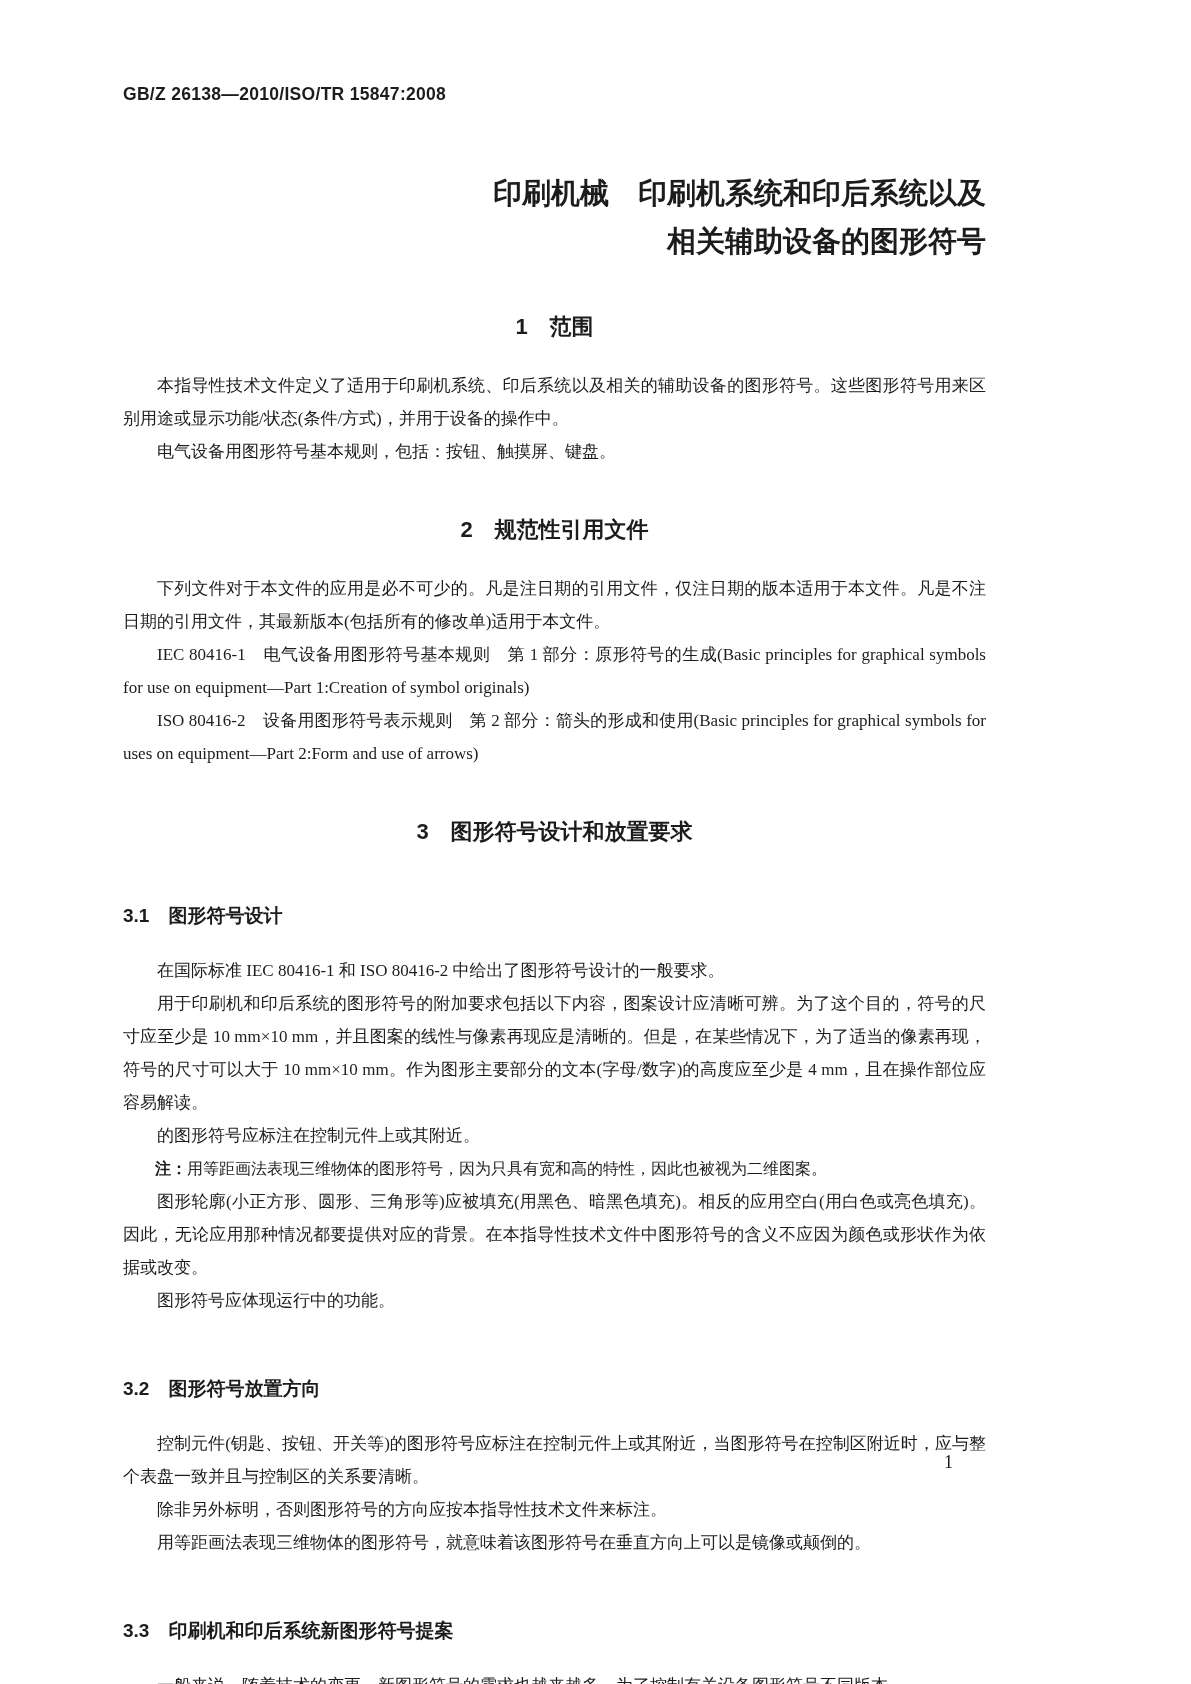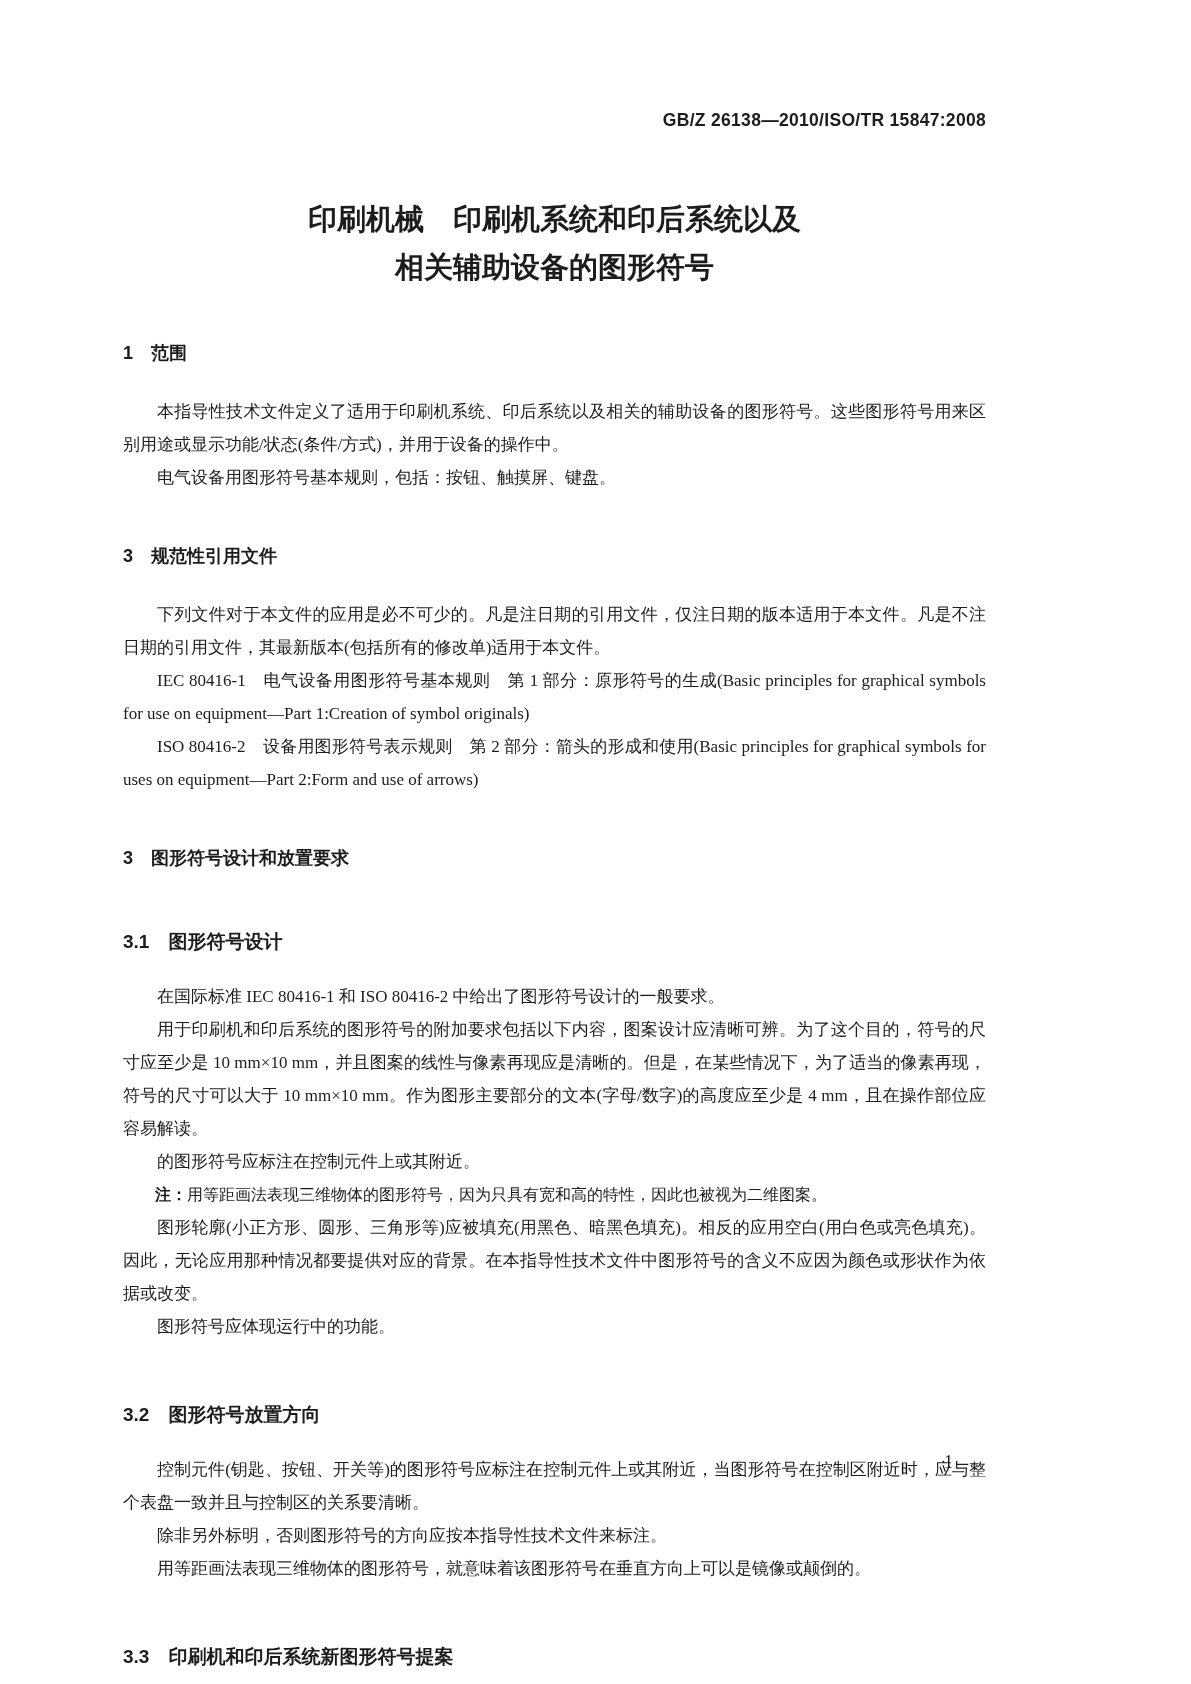--- a/index.html
+++ b/index.html
@@ -16,41 +16,41 @@
     color: #1c1c1c;
     overflow: hidden;
   }
   .content {
     position: absolute;
     left: 123px;
     top: 0;
     width: 863px;
   }
   .doc-number {
-    padding-top: 110px;
-    text-align: right;
+    padding-top: 84px;
     font-family: "Liberation Sans", "DejaVu Sans", sans-serif;
     font-weight: bold;
     font-size: 17.5px;
     letter-spacing: 0.3px;
   }
   .doc-title {
     margin-top: 64px;
-    text-align: center;
+    text-align: right;
     font-family: "Liberation Sans", "DejaVu Sans", sans-serif;
     font-weight: bold;
     font-size: 29px;
     line-height: 48px;
   }
   h2.sec {
     font-family: "Liberation Sans", "DejaVu Sans", sans-serif;
     font-weight: bold;
-    font-size: 18px;
+    font-size: 22px;
     margin: 50px 0 30px 0;
     line-height: 24px;
+    text-align: center;
   }
   h3.subsec {
     font-family: "Liberation Sans", "DejaVu Sans", sans-serif;
     font-weight: bold;
     font-size: 19px;
     margin: 60px 0 26px 0;
     line-height: 24px;
   }
   p.body-p {
     margin: 0;
@@ -88,21 +88,21 @@
 
     <div class="doc-title">
       <div>印刷机械　印刷机系统和印后系统以及</div>
       <div>相关辅助设备的图形符号</div>
     </div>
 
     <h2 class="sec">1　范围</h2>
     <p class="body-p">本指导性技术文件定义了适用于印刷机系统、印后系统以及相关的辅助设备的图形符号。这些图形符号用来区别用途或显示功能/状态(条件/方式)，并用于设备的操作中。</p>
     <p class="body-p">电气设备用图形符号基本规则，包括：按钮、触摸屏、键盘。</p>
 
-    <h2 class="sec">3　规范性引用文件</h2>
+    <h2 class="sec">2　规范性引用文件</h2>
     <p class="body-p">下列文件对于本文件的应用是必不可少的。凡是注日期的引用文件，仅注日期的版本适用于本文件。凡是不注日期的引用文件，其最新版本(包括所有的修改单)适用于本文件。</p>
     <p class="body-p">IEC 80416-1　电气设备用图形符号基本规则　第 1 部分：原形符号的生成(Basic principles for graphical symbols for use on equipment—Part 1:Creation of symbol originals)</p>
     <p class="body-p">ISO 80416-2　设备用图形符号表示规则　第 2 部分：箭头的形成和使用(Basic principles for graphical symbols for uses on equipment—Part 2:Form and use of arrows)</p>
 
     <h2 class="sec">3　图形符号设计和放置要求</h2>
 
     <h3 class="subsec">3.1　图形符号设计</h3>
     <p class="body-p">在国际标准 IEC 80416-1 和 ISO 80416-2 中给出了图形符号设计的一般要求。</p>
     <p class="body-p">用于印刷机和印后系统的图形符号的附加要求包括以下内容，图案设计应清晰可辨。为了这个目的，符号的尺寸应至少是 10 mm×10 mm，并且图案的线性与像素再现应是清晰的。但是，在某些情况下，为了适当的像素再现，符号的尺寸可以大于 10 mm×10 mm。作为图形主要部分的文本(字母/数字)的高度应至少是 4 mm，且在操作部位应容易解读。</p>
     <p class="body-p">的图形符号应标注在控制元件上或其附近。</p>

